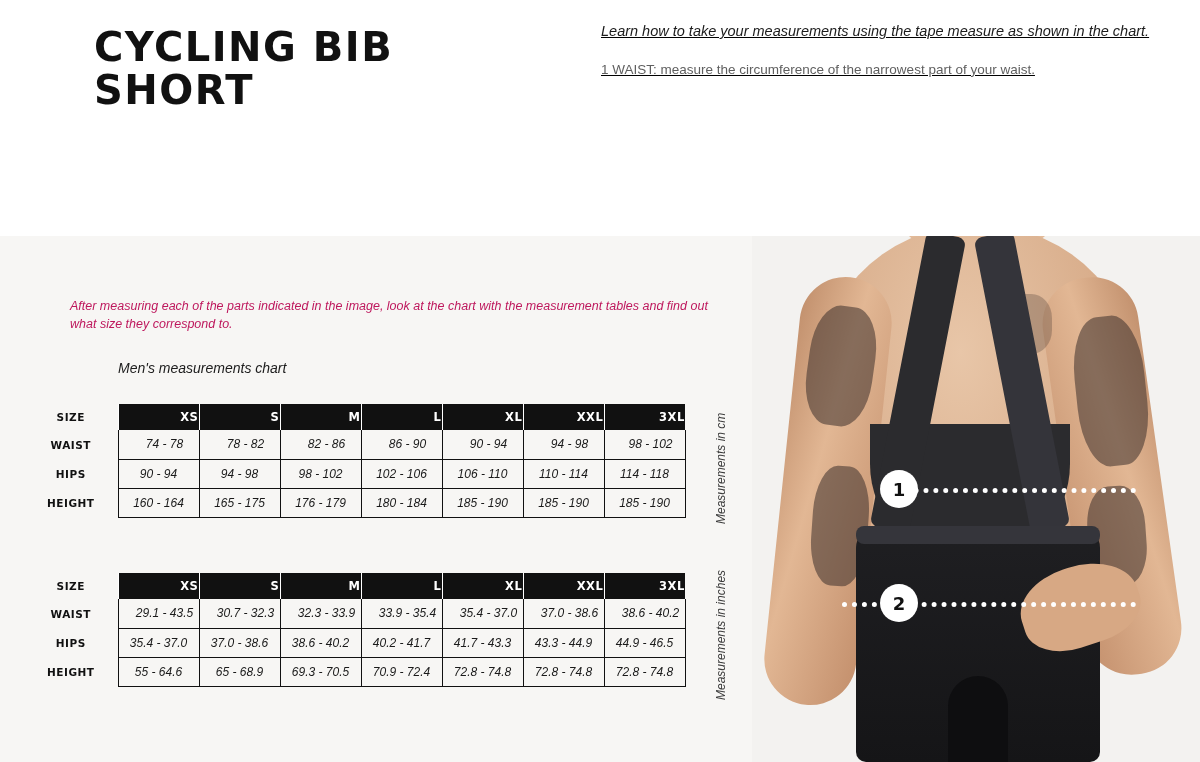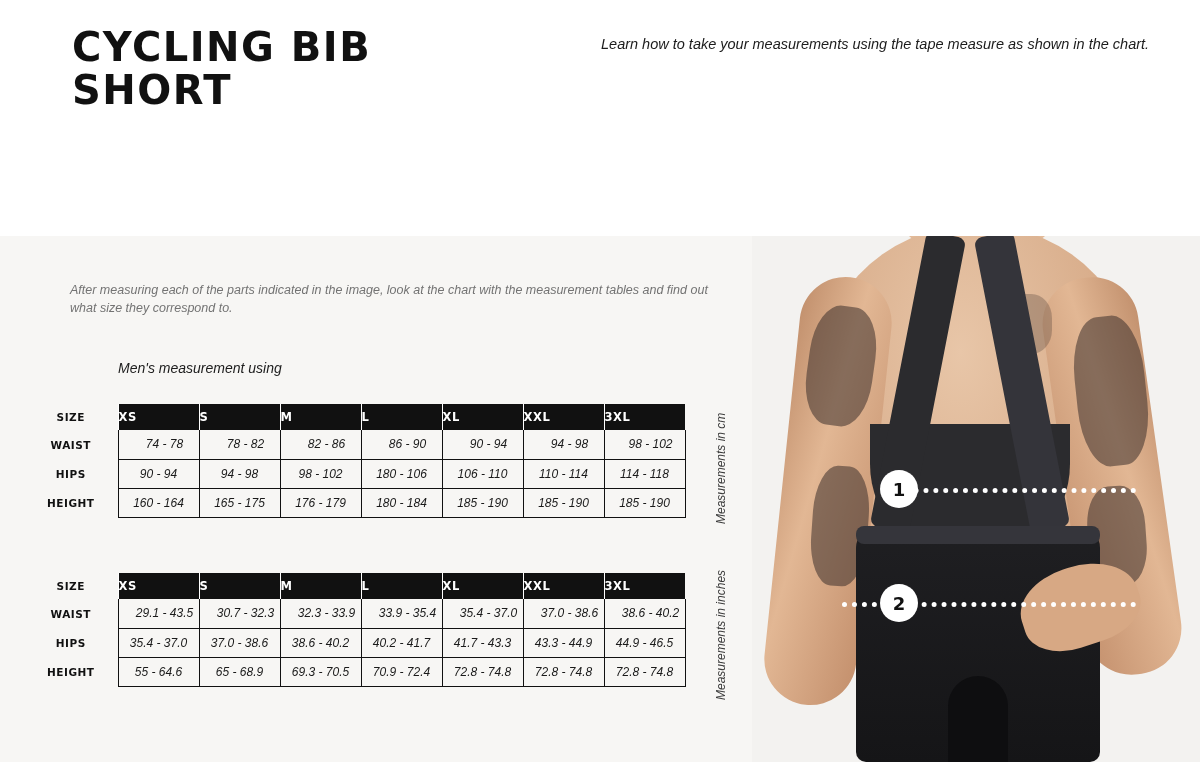--- a/index.html
+++ b/index.html
@@ -15,34 +15,35 @@
 
   
   .top-band {
     position: absolute;
     left: 0; top: 0;
     width: 1200px; height: 236px;
     background: #ffffff;
   }
   .title {
     position: absolute;
-    left: 72px; top: 26px;
+    left: 94px; top: 26px;
     width: 420px;
     font-family: "DejaVu Sans", sans-serif;
     font-weight: bold;
     font-size: 40px;
     line-height: 1.08;
     letter-spacing: 1.5px;
     color: #111111;
     text-transform: uppercase;
   }
   .intro {
     position: absolute;
-    left: 601px; top: 34px;
+    left: 601px; top: 21px;
     width: 570px;
+    text-decoration: underline;
   }
   .intro-lead {
     font-family: "Liberation Sans", sans-serif;
     font-style: italic;
     font-size: 14.5px;
     line-height: 1.42;
     color: #1c1c1c;
     margin: 0 0 18px 0;
   }
   .intro-item {
@@ -56,27 +57,27 @@
   
   .lower-band {
     position: absolute;
     left: 0; top: 236px;
     width: 1200px; height: 526px;
     background: #f7f6f4;
   }
 
   .note {
     position: absolute;
-    left: 70px; top: 281px;
+    left: 70px; top: 297px;
     width: 640px;
     font-family: "Liberation Sans", sans-serif;
     font-style: italic;
     font-size: 12.5px;
     line-height: 1.45;
-    color: #737373;
+    color: #be185d;
   }
 
   .chart-heading {
     position: absolute;
     left: 118px; top: 360px;
     font-family: "Liberation Sans", sans-serif;
     font-style: italic;
     font-size: 14px;
     color: #1c1c1c;
   }
@@ -108,21 +109,21 @@
   }
   .hdr-cell {
     width: 81px;
     height: 26px;
     background: #111111;
     color: #ffffff;
     font-family: "DejaVu Sans", sans-serif;
     font-weight: bold;
     font-size: 11.5px;
     letter-spacing: 0.6px;
-    text-align: left;
+    text-align: right;
     vertical-align: middle;
     border-left: 1px solid #ffffff;
   }
   .hdr-cell:first-of-type { border-left: none; }
   .val-cell {
     width: 81px;
     height: 29px;
     background: transparent;
     color: #1a1a1a;
     font-family: "Liberation Sans", sans-serif;
@@ -283,27 +284,28 @@
 </style>
 </head>
 <body>
 
 <div class="top-band">
   <div class="title">CYCLING
 BIB SHORT</div>
 
   <div class="intro">
     <p class="intro-lead">Learn how to take your measurements using the tape measure as shown in the chart.</p>
+    <p class="intro-item">1 WAIST: measure the circumference of the narrowest part of your waist.</p>
   </div>
 </div>
 
 <div class="lower-band"></div>
 
 <div class="note">After measuring each of the parts indicated in the image, look at the chart with the measurement tables and find out what size they correspond to.</div>
-<div class="chart-heading">Men's measurement using</div>
+<div class="chart-heading">Men's measurements chart</div>
 
 <div class="table-wrap cm">
   <table class="size-table">
     <tbody>
         <tr>
       <td class="rowlabel">SIZE</td>
       <td class="hdr-cell">XS</td>
       <td class="hdr-cell">S</td>
       <td class="hdr-cell">M</td>
       <td class="hdr-cell">L</td>
@@ -319,21 +321,21 @@
       <td class="val-cell">86 - 90</td>
       <td class="val-cell">90 - 94</td>
       <td class="val-cell">94 - 98</td>
       <td class="val-cell last">98 - 102</td>
     </tr>
     <tr>
       <td class="rowlabel">HIPS</td>
       <td class="val-cell">90 - 94</td>
       <td class="val-cell">94 - 98</td>
       <td class="val-cell">98 - 102</td>
-      <td class="val-cell">180 - 106</td>
+      <td class="val-cell">102 - 106</td>
       <td class="val-cell">106 - 110</td>
       <td class="val-cell">110 - 114</td>
       <td class="val-cell last">114 - 118</td>
     </tr>
     <tr>
       <td class="rowlabel">HEIGHT</td>
       <td class="val-cell">160 - 164</td>
       <td class="val-cell">165 - 175</td>
       <td class="val-cell">176 - 179</td>
       <td class="val-cell">180 - 184</td>

